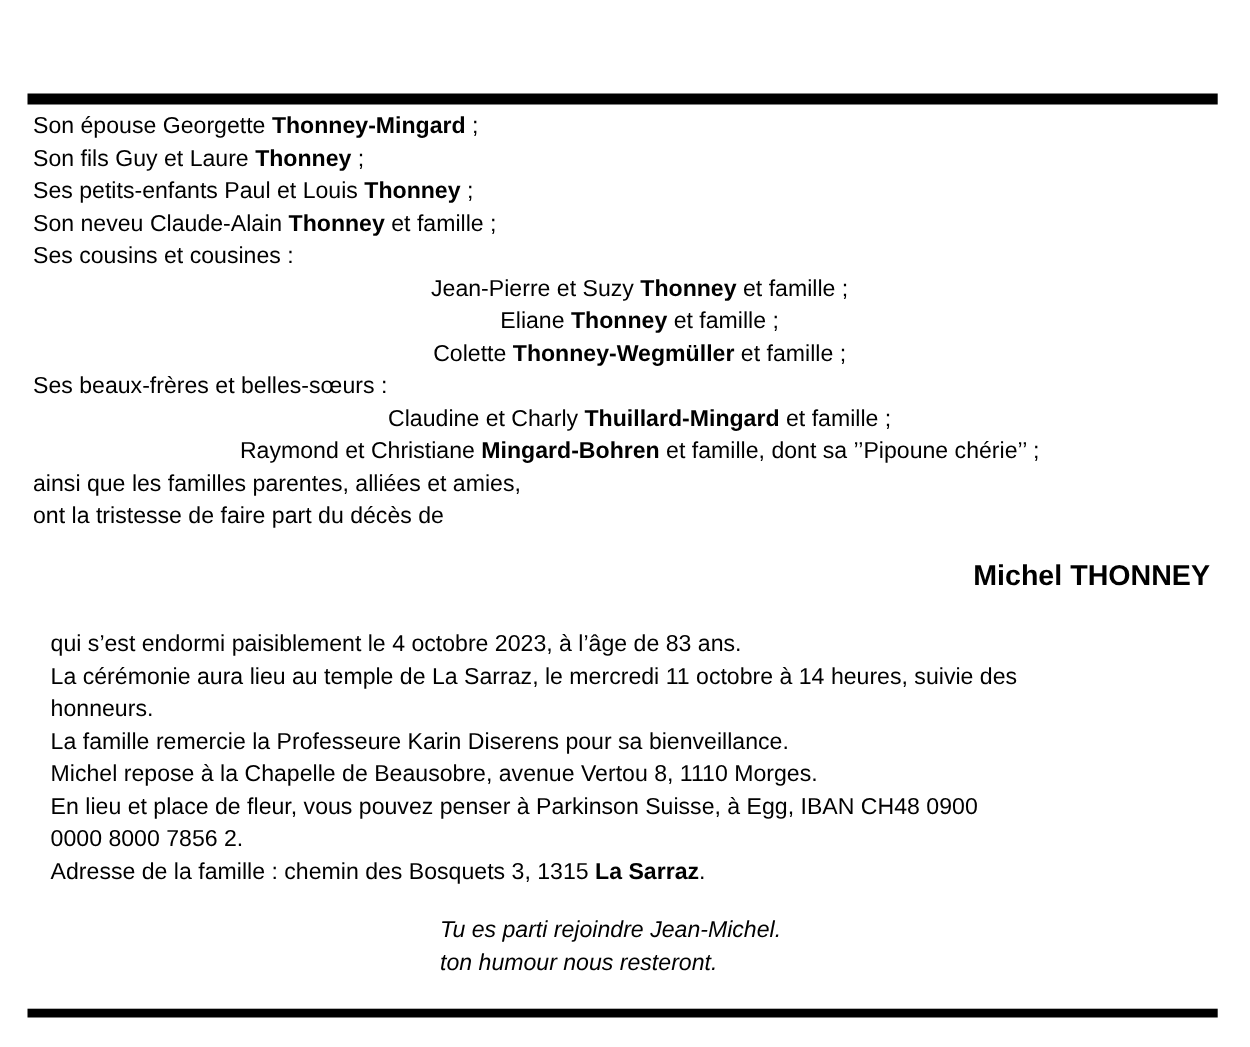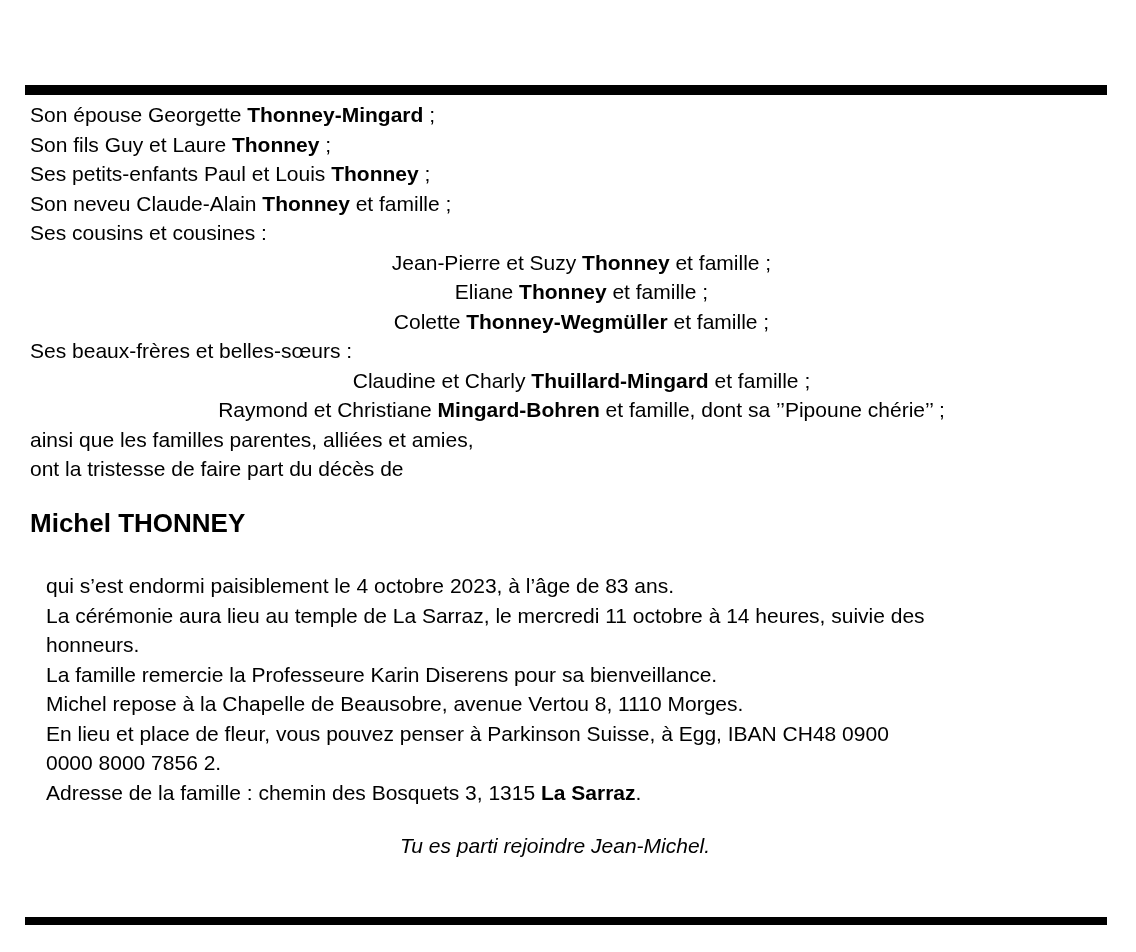--- a/index.html
+++ b/index.html
@@ -49,21 +49,21 @@
     white-space: pre;
   }
   .line { white-space: pre; }
   .line.indent-1 { padding-left: 27px; text-align: center; }
   .bold { font-weight: bold; }
   .deceased-title {
     position: absolute;
     left: 30px;
     top: 481px;
     width: 1070px;
-    text-align: left;
+    text-align: right;
     font-size: 26px;
     font-weight: bold;
     line-height: 30px;
   }
   .epitaph-block {
     position: absolute;
     right: 36px;
     top: 804px;
     width: 700px;
     text-align: left;
@@ -80,19 +80,20 @@
   <div class="rule rule-top"></div>
 
   <div class="family-block" id="family-block"><div class="line"><span>Son épouse Georgette </span><span class="bold">Thonney-Mingard</span><span> ;</span></div><div class="line"><span>Son fils Guy et Laure </span><span class="bold">Thonney</span><span> ;</span></div><div class="line"><span>Ses petits-enfants Paul et Louis </span><span class="bold">Thonney</span><span> ;</span></div><div class="line"><span>Son neveu Claude-Alain </span><span class="bold">Thonney</span><span> et famille ;</span></div><div class="line"><span>Ses cousins et cousines :</span></div><div class="line indent-1"><span>Jean-Pierre et Suzy </span><span class="bold">Thonney</span><span> et famille ;</span></div><div class="line indent-1"><span>Eliane </span><span class="bold">Thonney</span><span> et famille ;</span></div><div class="line indent-1"><span>Colette </span><span class="bold">Thonney-Wegmüller</span><span> et famille ;</span></div><div class="line"><span>Ses beaux-frères et belles-sœurs :</span></div><div class="line indent-1"><span>Claudine et Charly </span><span class="bold">Thuillard-Mingard</span><span> et famille ;</span></div><div class="line indent-1"><span>Raymond et Christiane </span><span class="bold">Mingard-Bohren</span><span> et famille, dont sa ’’Pipoune chérie’’ ;</span></div><div class="line"><span>ainsi que les familles parentes, alliées et amies,</span></div><div class="line"><span>ont la tristesse de faire part du décès de</span></div></div>
 
   <div class="deceased-title">Michel THONNEY</div>
 
   <div class="body-block" id="body-block"><div class="line"><span>qui s’est endormi paisiblement le 4 octobre 2023, à l’âge de 83 ans.</span></div><div class="line"><span>La cérémonie aura lieu au temple de La Sarraz, le mercredi 11 octobre à 14 heures, suivie des</span></div><div class="line"><span>honneurs.</span></div><div class="line"><span>La famille remercie la Professeure Karin Diserens pour sa bienveillance.</span></div><div class="line"><span>Michel repose à la Chapelle de Beausobre, avenue Vertou 8, 1110 Morges.</span></div><div class="line"><span>En lieu et place de fleur, vous pouvez penser à Parkinson Suisse, à Egg, IBAN CH48 0900</span></div><div class="line"><span>0000 8000 7856 2.</span></div><div class="line"><span>Adresse de la famille : chemin des Bosquets 3, 1315 </span><span class="bold">La Sarraz</span><span>.</span></div></div>
 
   <div class="epitaph-block" id="epitaph-block">
       <div class="line">Tu es parti rejoindre Jean-Michel.</div>
+      <div class="line">ton humour nous resteront.</div>
     </div>
 
   <div class="rule rule-bottom"></div>
 
   <div class="edge-line"></div>
 
 </div>
 
 </body></html>

